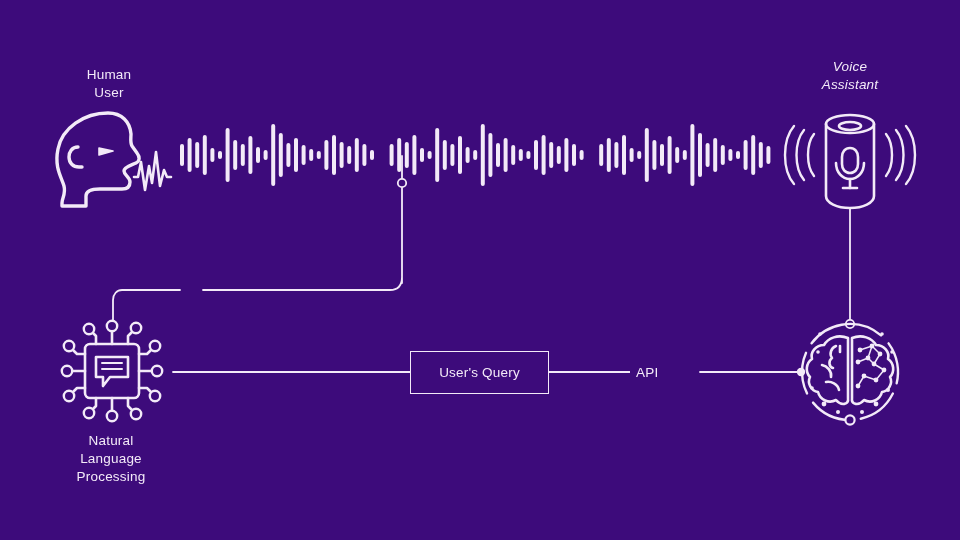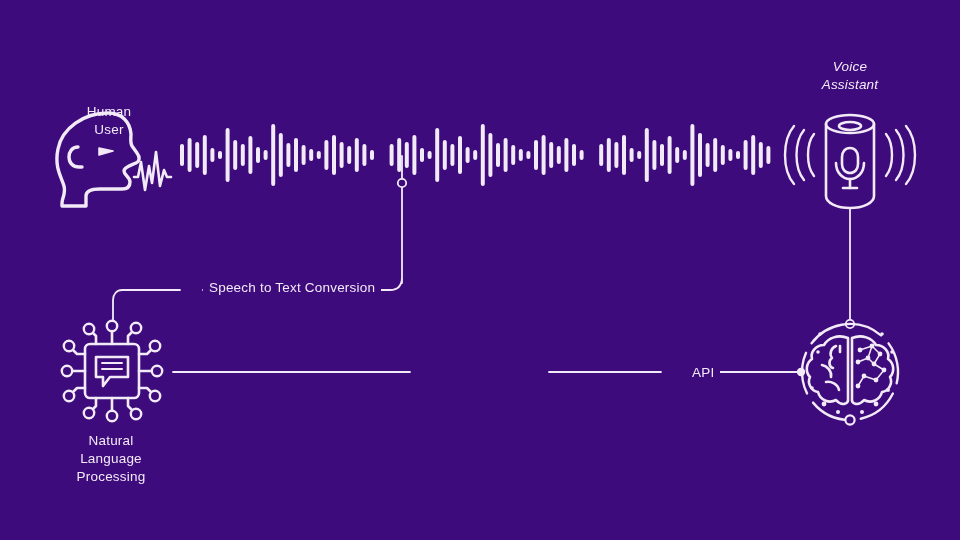--- a/index.html
+++ b/index.html
@@ -30,26 +30,26 @@
   .label-inline {
     position: absolute;
     color: #f3eaf8;
     font-size: 13.5px;
     line-height: 16px;
     letter-spacing: 0.2px;
     white-space: nowrap;
     background: #3d0b7b;
     padding: 0 6px;
   }
-  #lbl-human      { left: 59px;  top: 66px;  width: 100px; margin-top: 37px; }
+  #lbl-human      { left: 59px;  top: 66px;  width: 100px; }
   #lbl-assistant  { left: 800px; top: 58px;  width: 100px; font-style: italic; }
   #lbl-nlp        { left: 61px;  top: 432px; width: 100px; }
   #lbl-kb         { left: 800px; top: 437px; width: 100px; }
   #lbl-stt        { left: 203px; top: 280px; }
-  #lbl-api        { left: 686px; top: 365px; }
+  #lbl-api        { left: 630px; top: 365px; }
 
   .svg-layer {
     position: absolute;
     left: 0; top: 0;
     width: 960px;
     height: 540px;
   }
   .query-box {
     position: absolute;
     left: 410px;
@@ -337,18 +337,20 @@
 User</div>
 
   <div class="label" id="lbl-assistant">Voice
 Assistant</div>
 
   <div class="label" id="lbl-nlp">Natural
 Language
 Processing</div>
 
 
-  <div class="label-inline" id="lbl-stt">Speech to Text Conversion</div>
 
   <div class="label-inline" id="lbl-api">API</div>
 
+  <div class="query-box">
+    <span>User's Query</span>
+  </div>
 
 </div>
 
 </body></html>

